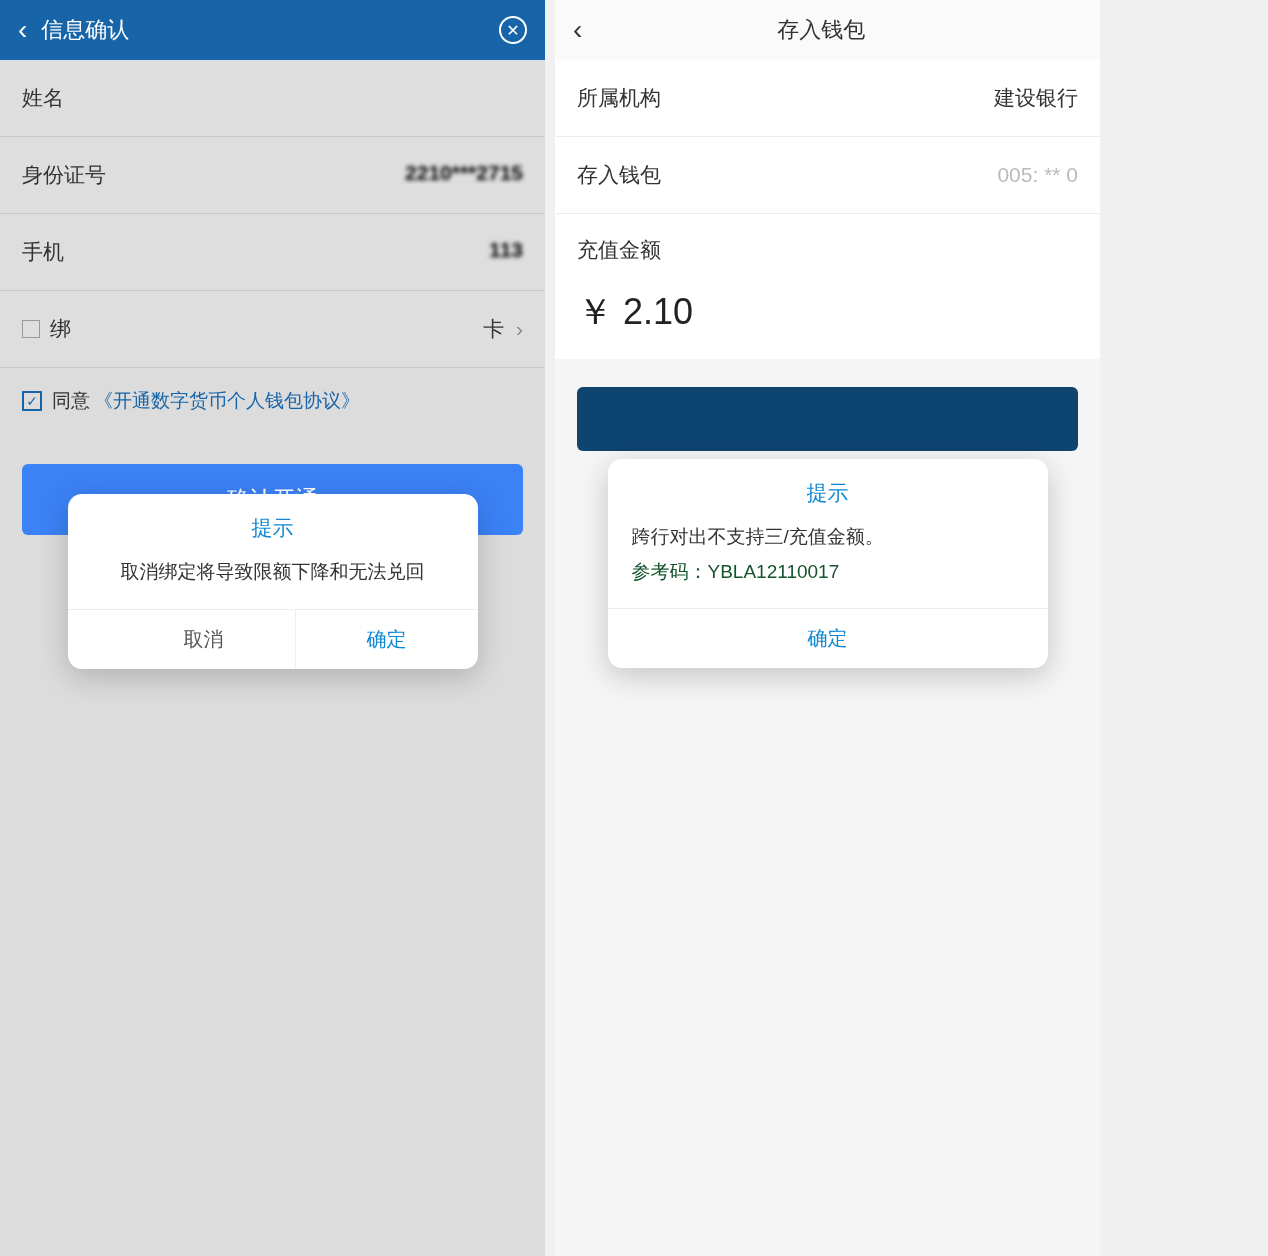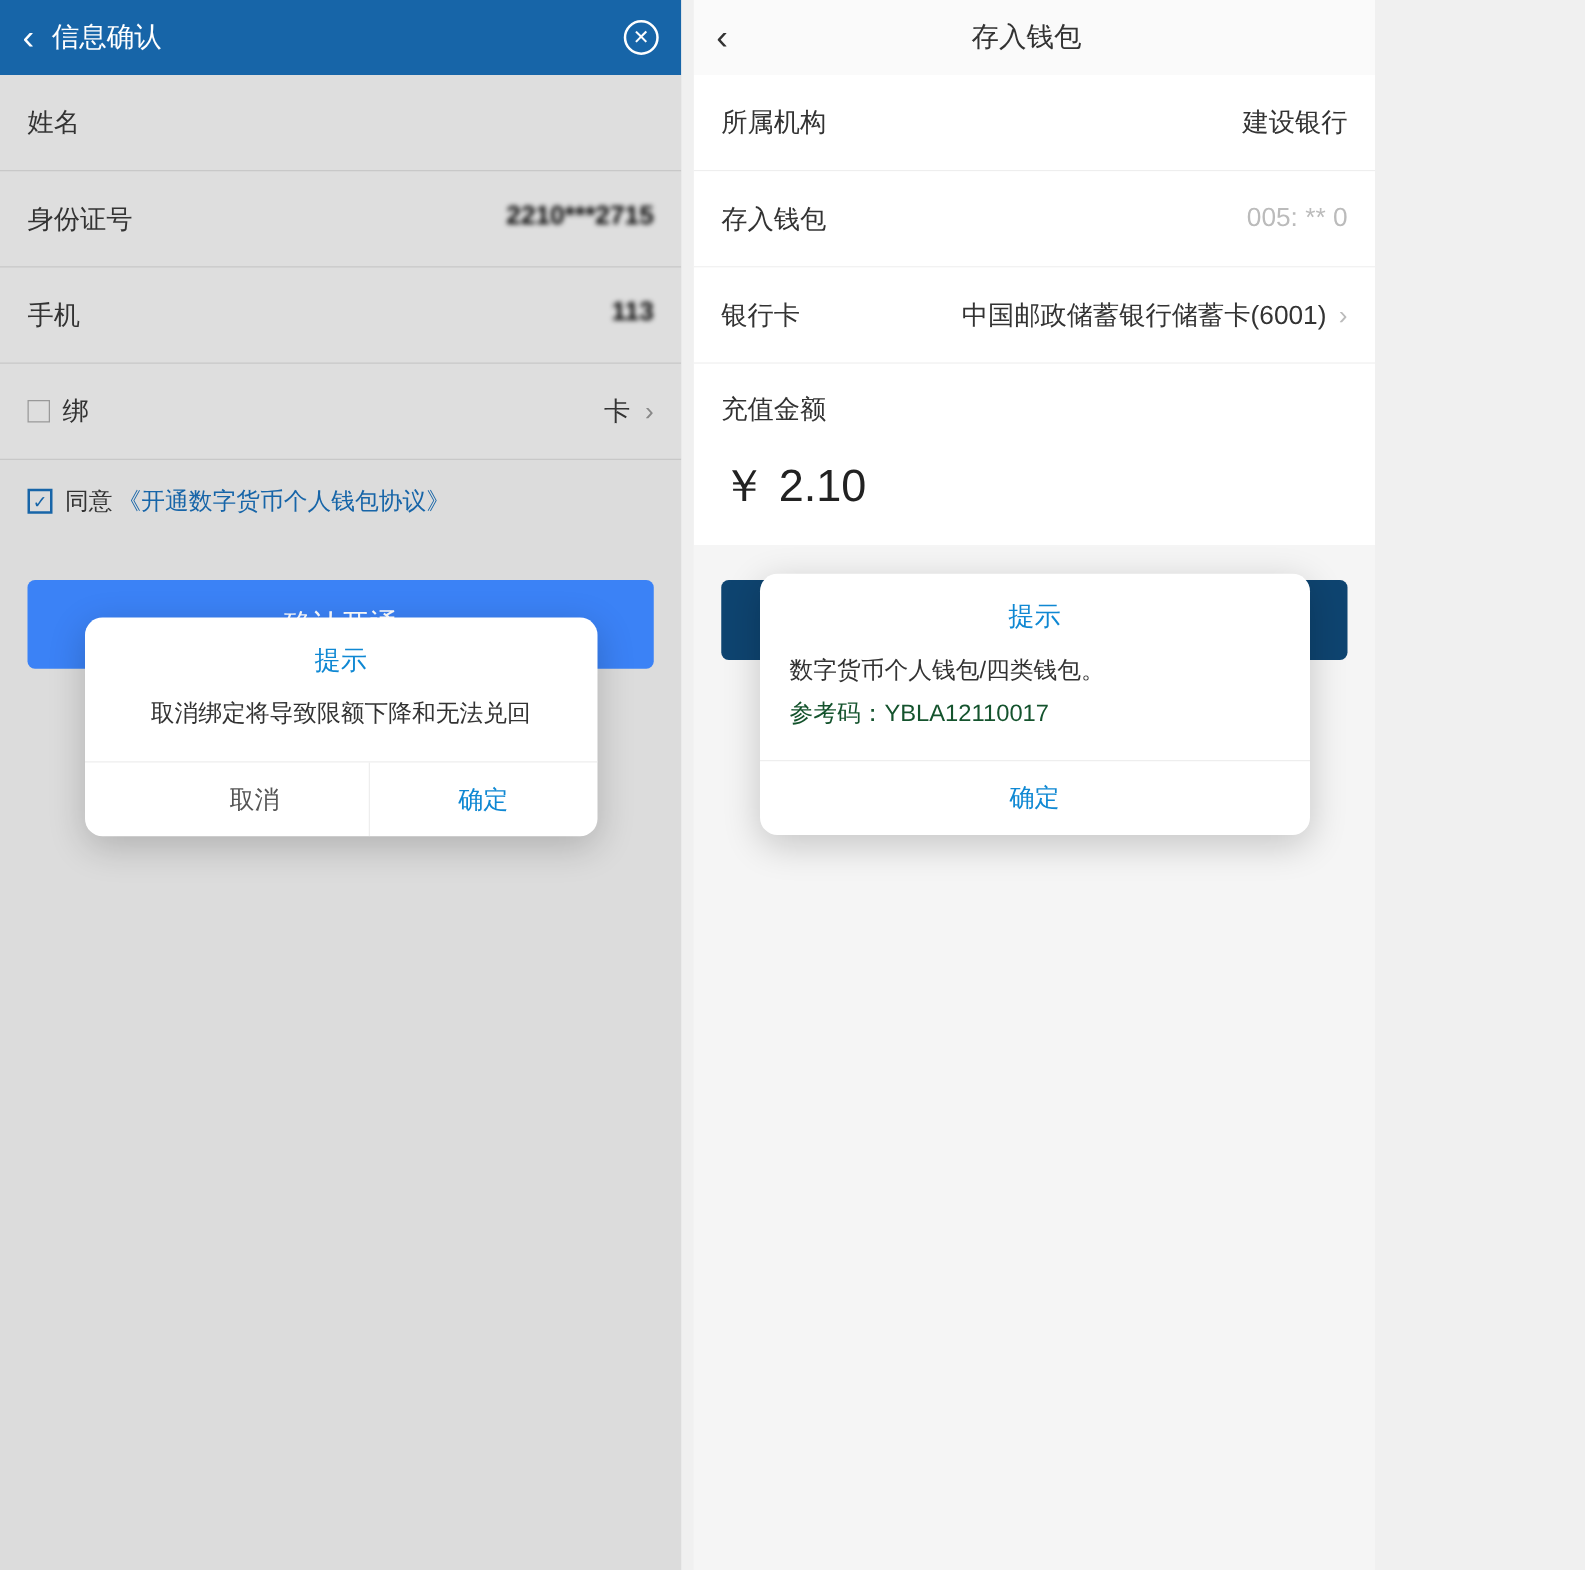--- a/index.html
+++ b/index.html
@@ -228,39 +228,32 @@
   </div>
 
   <div class="list-row">
     <span>所属机构</span>
     <span class="val">建设银行</span>
   </div>
   <div class="list-row">
     <span>存入钱包</span>
     <span class="val dimmed">005: ** 0</span>
   </div>
-  <div class="list-row">
-    <span>银行卡</span>
-    <span>
-      <span class="val">中国邮政储蓄银行储蓄卡(6001)</span>
-      <span class="chevron">›</span>
-    </span>
-  </div>
 
   <div class="amount-section">
     <div class="amount-label">充值金额</div>
     <div class="amount-value">￥ 2.10</div>
   </div>
 
   <div class="right-primary"></div>
 
   <div class="dialog dialog-right">
     <div class="dialog-title">提示</div>
     <div class="dialog-body dialog-body-left">
-      <div>数字货币个人钱包/四类钱包。</div>
+      <div>跨行对出不支持三/充值金额。</div>
       <div class="ref-code">
         <span>参考码：</span><span>YBLA12110017</span>
       </div>
     </div>
     <div class="dialog-actions">
       <div class="dialog-btn full">确定</div>
     </div>
   </div>
 </div>
 

